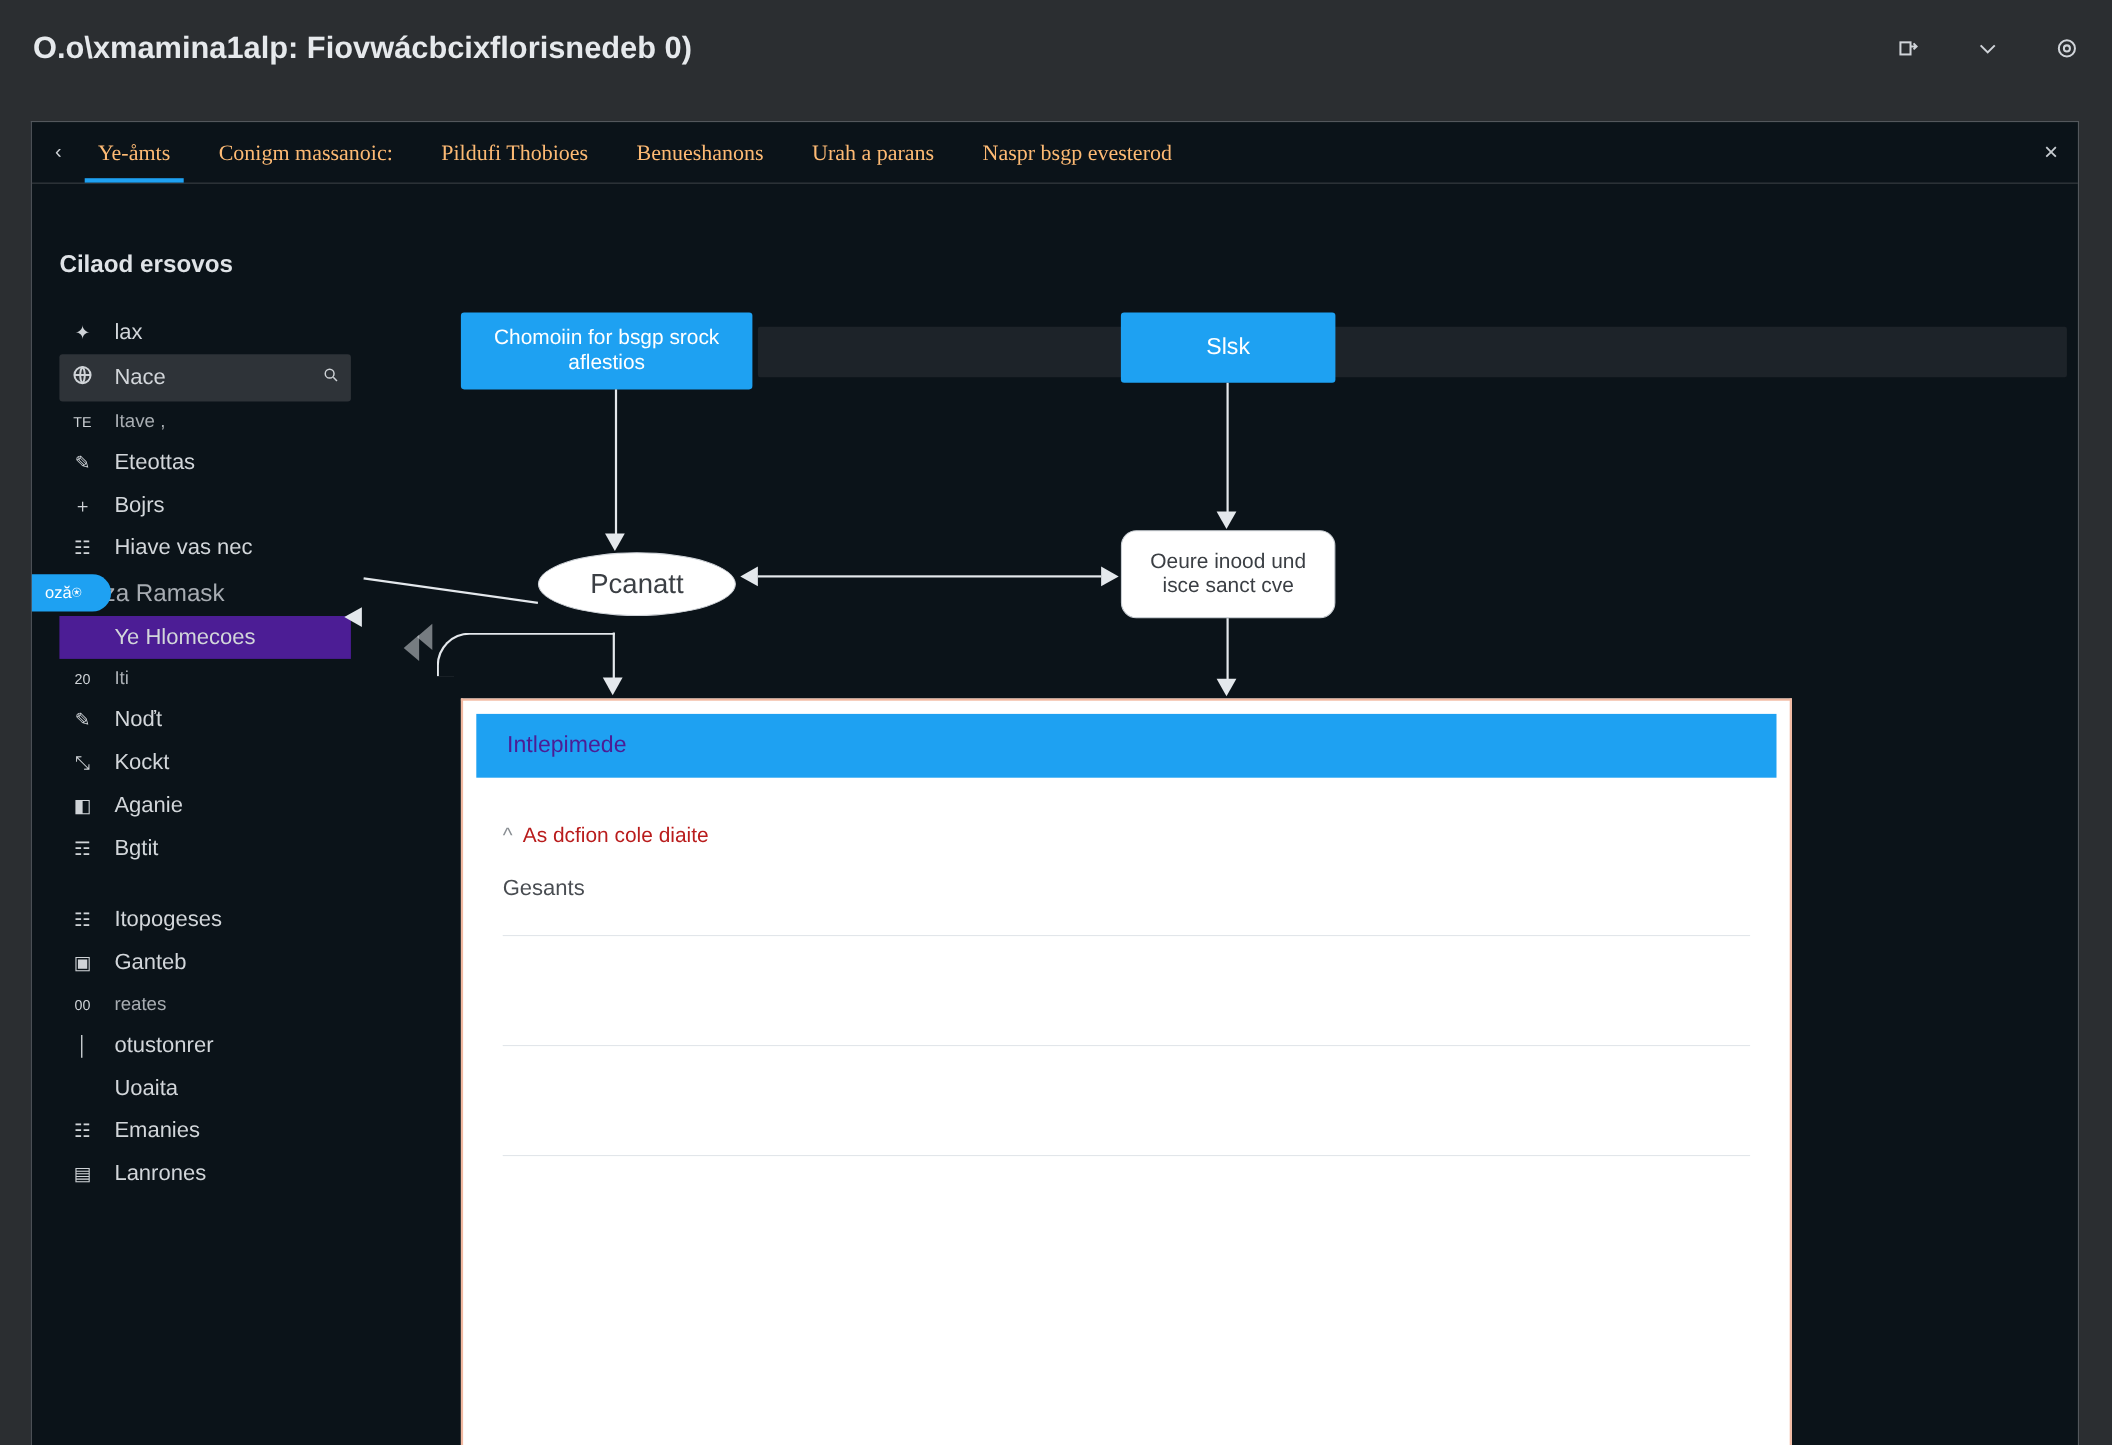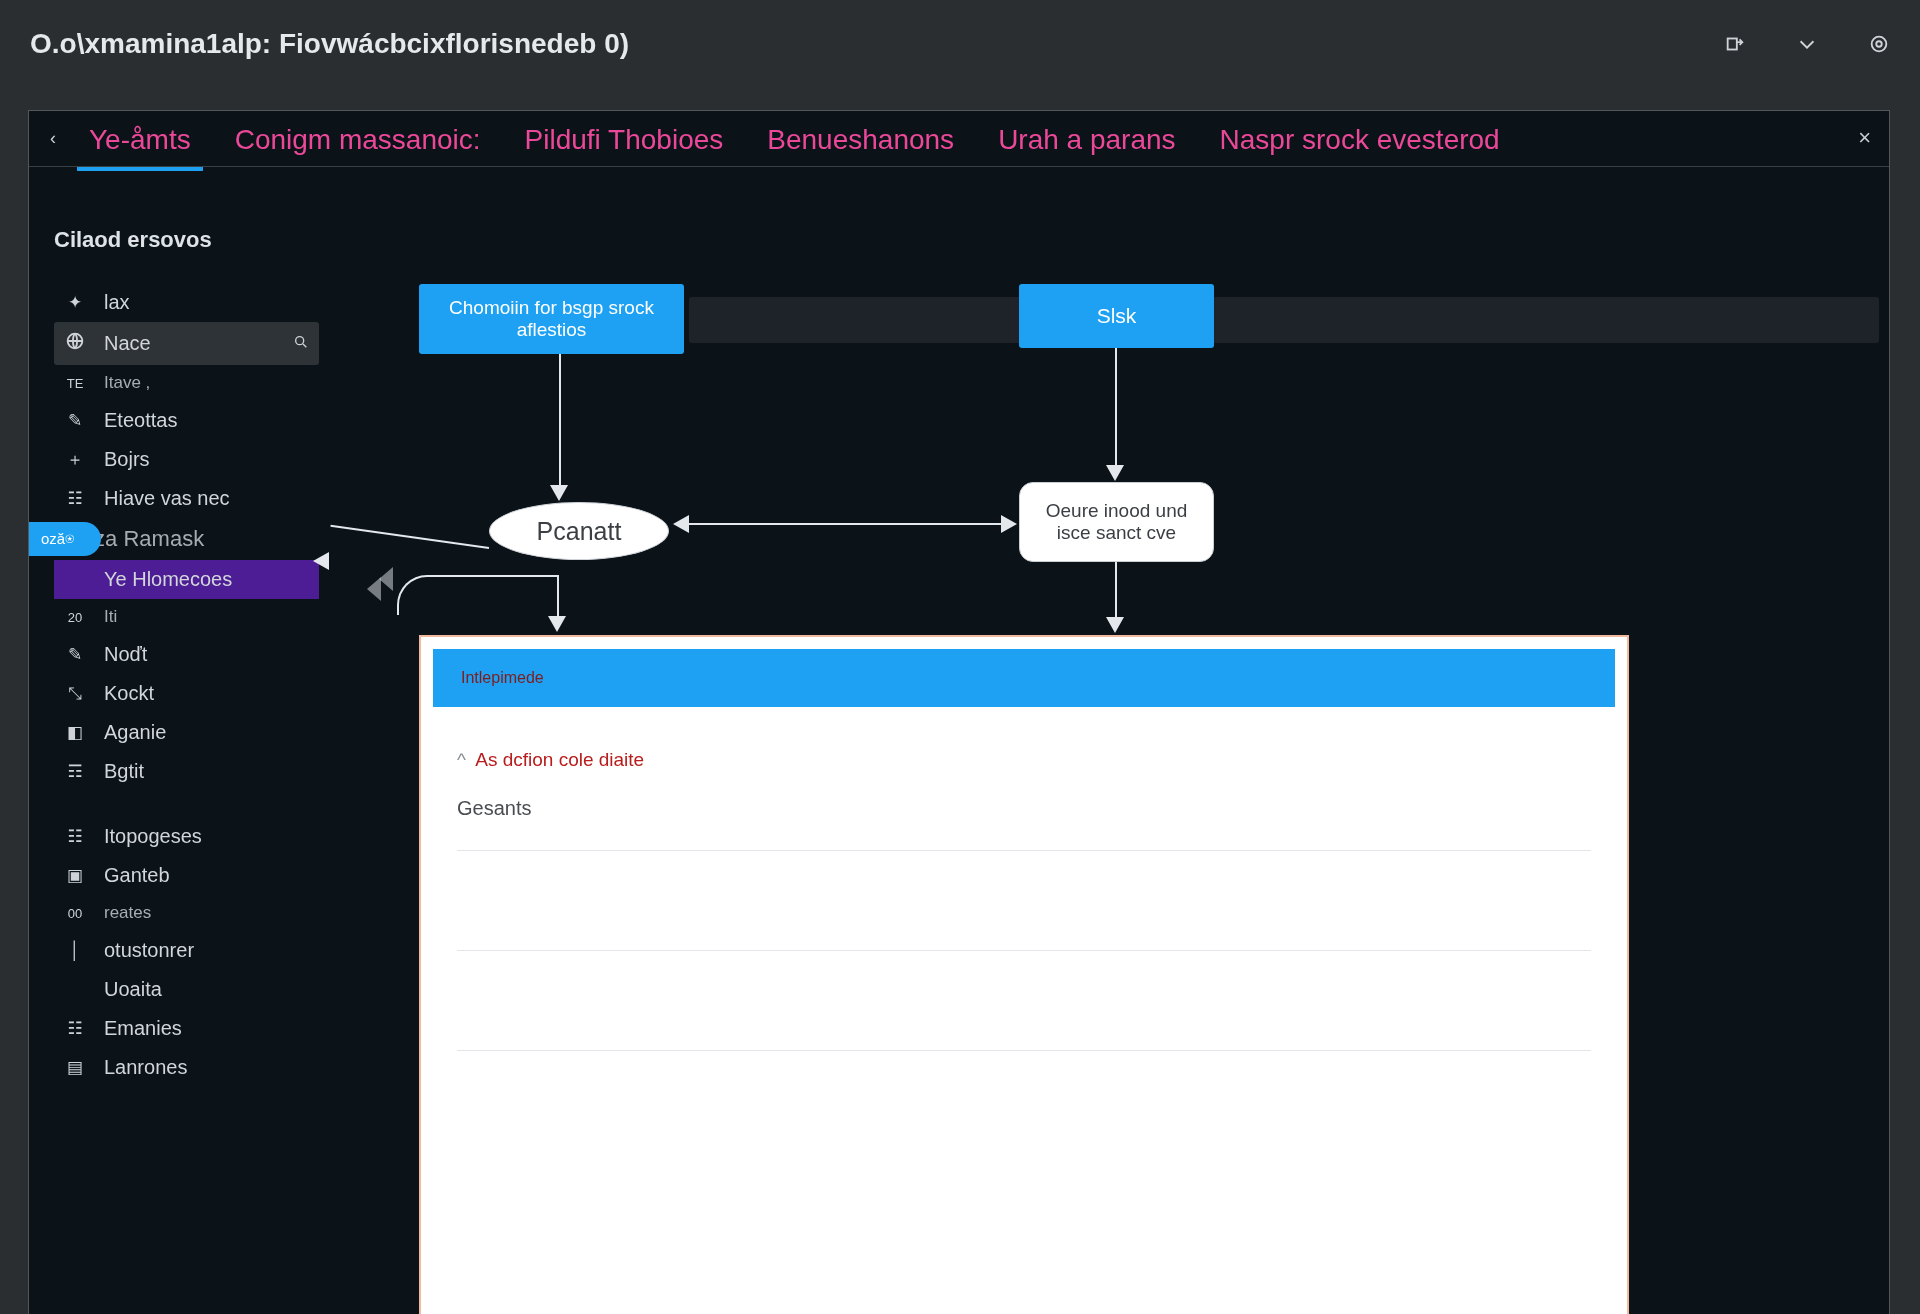--- a/index.html
+++ b/index.html
@@ -9,21 +9,21 @@
   .titlebar { height: 88px; display:flex; align-items:center; padding: 0 30px; font-size:28px; font-weight:600; color:#e6e9ec; justify-content:space-between;}
   .titlebar .right-icons { display:flex; gap:50px; align-items:center; }
   .titlebar .icon { color:#cfd3d7; font-size:26px; display:inline-flex; }
 
   
   .window { position:absolute; left:28px; top:110px; right:30px; bottom:0; border:1px solid #53575c; border-bottom:none; background:#0b1319; }
 
   
   .tabstrip { height:56px; border-bottom:1px solid #3a3f44; display:flex; align-items:center; padding-left:10px; position:relative;}
   .tabstrip .back { width:28px; text-align:center; color:#cfd3d7; font-size:18px; padding:0 10px;}
-  .tab { padding: 16px 22px 14px; font-size:28px; color:#ec4899; cursor:pointer; position:relative;}
+  .tab { padding: 16px 22px 14px; font-size:20px; color:#fdba74; cursor:pointer; position:relative;font-family:Liberation Serif, serif;}
   .tab.active::after { content:""; position:absolute; left:10px; right:10px; bottom:-1px; height:4px; background:#1ea1f2;}
   .tabstrip .close-x { position:absolute; right:18px; top:14px; color:#c7ccd1; font-size:22px;}
 
   
   .body { position:absolute; top:56px; bottom:0; left:0; right:0;padding-left:36px; }
 
   
   .sidebar { position:absolute; left:0; top:0; bottom:0; width:290px; padding:60px 0 0 25px; }
   .side-title { font-size:22px; font-weight:600; color:#dfe3e7; margin-bottom:30px;}
   .side-list { list-style:none; font-size:20px; }
@@ -50,21 +50,21 @@
   .arrow .shaft-v { position:absolute; width:2px; background:#e4e8ec; }
   .arrow .shaft-h { position:absolute; height:2px; background:#e4e8ec;}
   .arrow .head-d { position:absolute; width:0; height:0; border-left:9px solid transparent; border-right:9px solid transparent; border-top:16px solid #e4e8ec;}
   .arrow .head-l { position:absolute; width:0; height:0; border-top:9px solid transparent; border-bottom:9px solid transparent; border-right:16px solid #e4e8ec;}
   .arrow .head-r { position:absolute; width:0; height:0; border-top:9px solid transparent; border-bottom:9px solid transparent; border-left:16px solid #e4e8ec;}
   .arrow .curve { position:absolute; border:2px solid #e4e8ec; border-right:none; border-bottom:none; border-top-left-radius:30px;}
   .caret-ghost { position:absolute; width:0;height:0; border-top:12px solid transparent; border-bottom:12px solid transparent; border-right:14px solid #cfd3d7; opacity:.55;}
 
   
   .card { position:absolute; left:100px; width:1210px; top:468px; bottom:0; background:#fff; border:2px solid #f2b9a1; border-bottom:none; }
-  .card .card-header { margin:12px; height:58px; background:#1ea1f2; color:#7f1d1d; font-size:16px; display:flex; align-items:center; padding-left:28px;}
+  .card .card-header { margin:12px; height:58px; background:#1ea1f2; color:#4c1d95; font-size:21px; display:flex; align-items:center; padding-left:28px;}
   .card .card-body { padding: 30px 36px; color:#494d52; font-size:20px;}
   .card .meta { font-size:19px; color:#b91c1c; margin-bottom:26px;}
   .card .meta::before { content:"^ "; color:#8a8f94; letter-spacing:2px;}
   .card .rows .row { height:100px; border-top:1px solid #e2e6ea;}
   .card .rows .row:first-child { border-top:1px solid #e2e6ea; margin-top:30px;}
 
   svg.ico { width:22px; height:22px; }
 </style>
 </head>
 <body>
@@ -94,21 +94,21 @@
 
 <div class="window">
 
   <div class="tabstrip">
     <span class="back">‹</span>
     <span class="tab active">Ye-åmts</span>
     <span class="tab">Conigm massanoic:</span>
     <span class="tab">Pildufi Thobioes</span>
     <span class="tab">Benueshanons</span>
     <span class="tab">Urah a parans</span>
-    <span class="tab">Naspr srock evesterod</span>
+    <span class="tab">Naspr bsgp evesterod</span>
     <span class="close-x">×</span>
   </div>
 
   <div class="body">
 
     <div class="sidebar">
       <div class="side-title">Cilaod ersovos</div>
       <ul class="side-list">
         <li>
             <span class="ic">✦</span>

